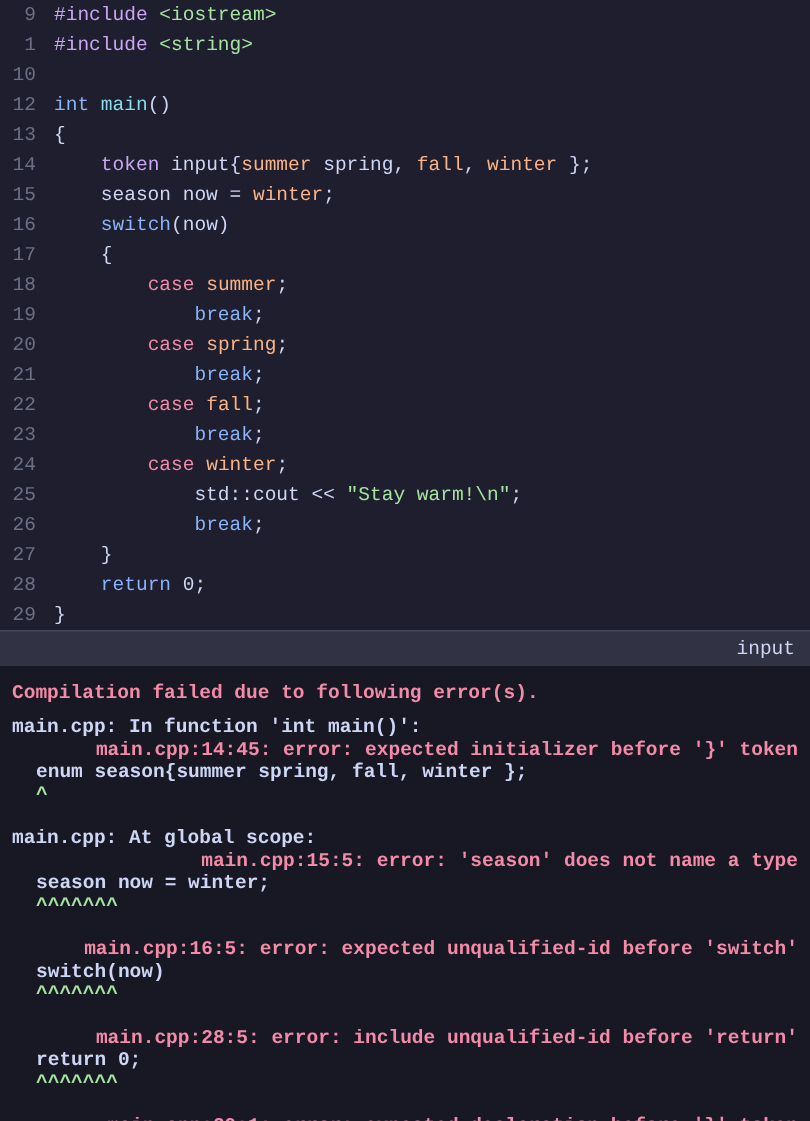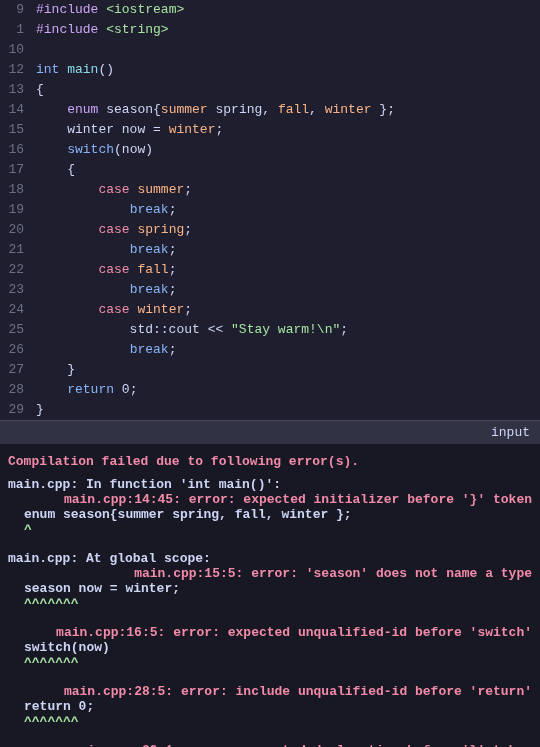--- a/index.html
+++ b/index.html
@@ -126,26 +126,26 @@
     <span class="line-content"><span style="color:#89b4fa">int</span><span style="color:#cdd6f4"> </span><span style="color:#89dceb">main</span><span style="color:#cdd6f4">()</span></span>
   </div>
 
   <div class="code-line">
     <span class="line-num">13</span>
     <span class="line-content"><span style="color:#cdd6f4">{</span></span>
   </div>
 
   <div class="code-line">
     <span class="line-num">14</span>
-    <span class="line-content"><span style="color:#cdd6f4">    </span><span style="color:#cba6f7">enum</span><span style="color:#cdd6f4"> season{</span><span style="color:#fab387">summer</span><span style="color:#cdd6f4"> spring, </span><span style="color:#fab387">fall</span><span style="color:#cdd6f4">, </span><span style="color:#fab387">winter</span><span style="color:#cdd6f4"> };</span></span>
+    <span class="line-content"><span style="color:#cdd6f4">    </span><span style="color:#cba6f7">token</span><span style="color:#cdd6f4"> input{</span><span style="color:#fab387">summer</span><span style="color:#cdd6f4"> spring, </span><span style="color:#fab387">fall</span><span style="color:#cdd6f4">, </span><span style="color:#fab387">winter</span><span style="color:#cdd6f4"> };</span></span>
   </div>
 
   <div class="code-line">
     <span class="line-num">15</span>
-    <span class="line-content"><span style="color:#cdd6f4">    winter now = </span><span style="color:#fab387">winter</span><span style="color:#cdd6f4">;</span></span>
+    <span class="line-content"><span style="color:#cdd6f4">    season now = </span><span style="color:#fab387">winter</span><span style="color:#cdd6f4">;</span></span>
   </div>
 
   <div class="code-line">
     <span class="line-num">16</span>
     <span class="line-content"><span style="color:#cdd6f4">    </span><span style="color:#89b4fa">switch</span><span style="color:#cdd6f4">(now)</span></span>
   </div>
 
   <div class="code-line">
     <span class="line-num">17</span>
     <span class="line-content"><span style="color:#cdd6f4">    {</span></span>

